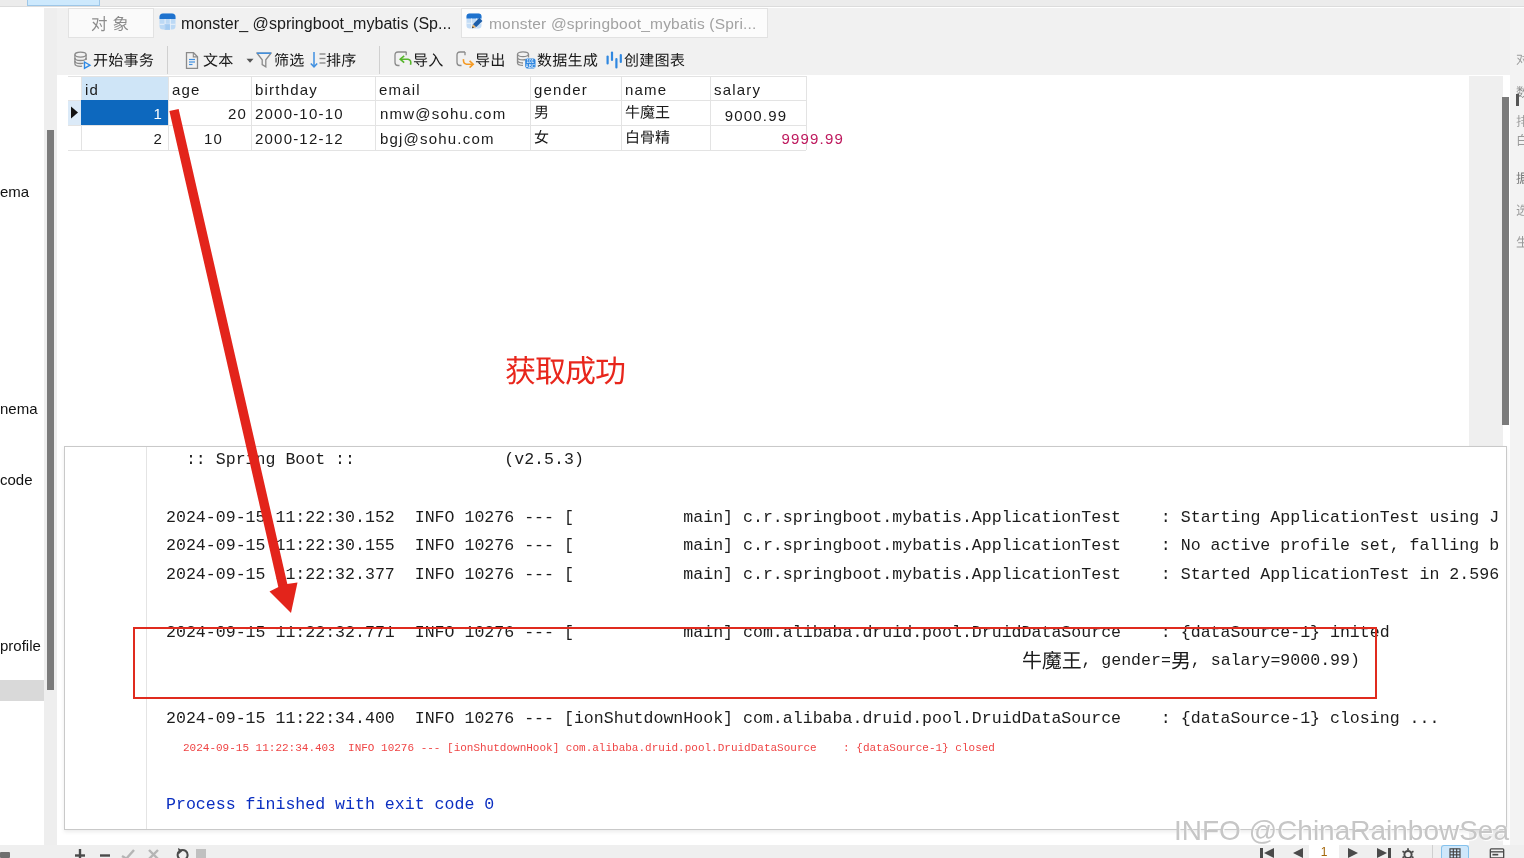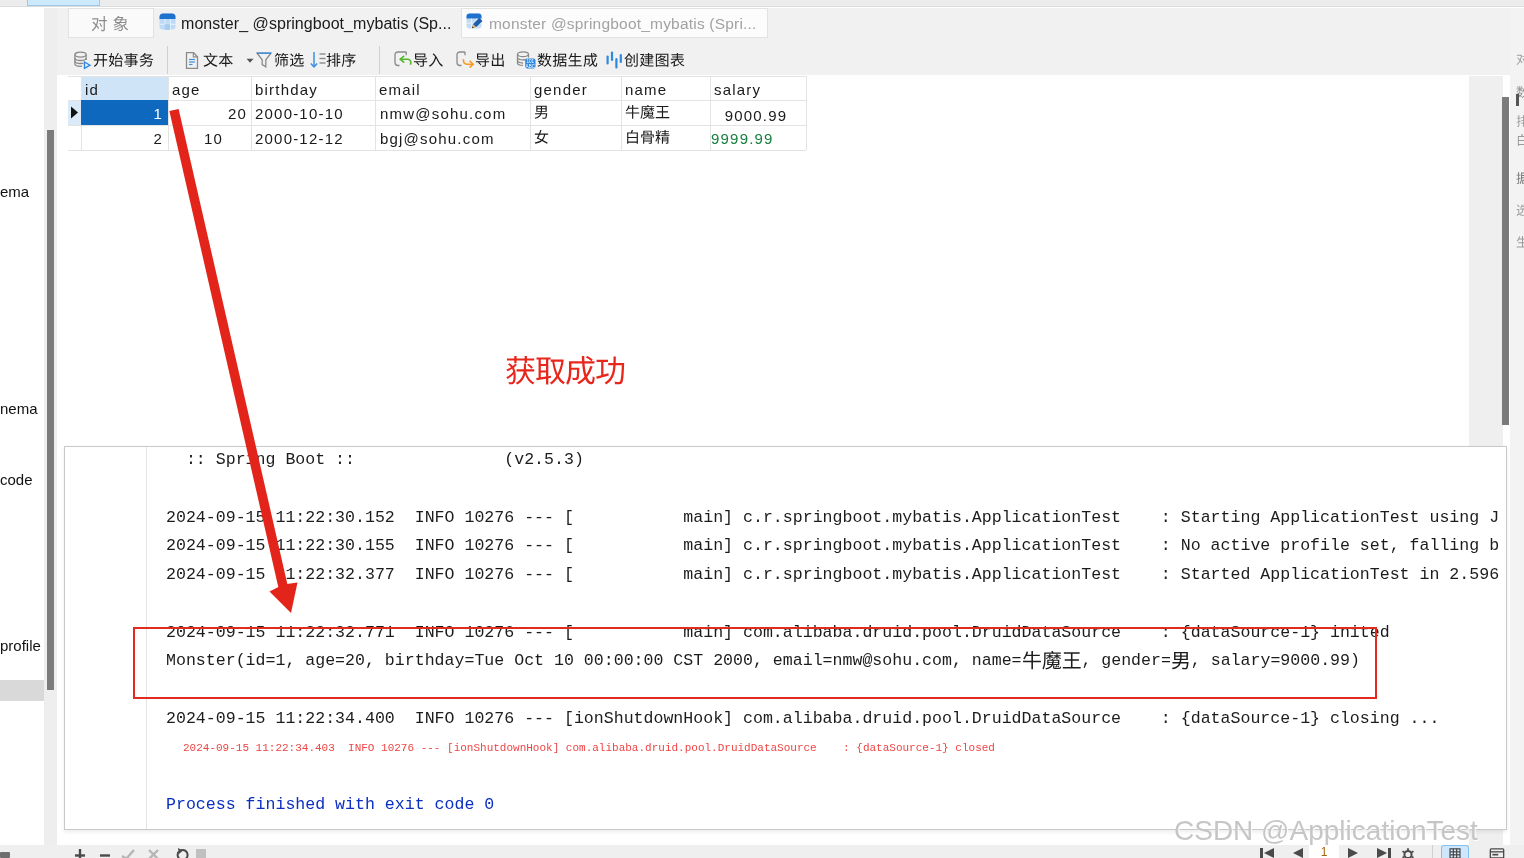--- a/index.html
+++ b/index.html
@@ -232,21 +232,21 @@
 <div class="ab" style="left:255px;top:129.5px;font-size:15px;letter-spacing:1.2px;color:#1a1a1a;white-space:pre">2000-12-12</div>
 <div class="ab" style="left:380px;top:129.5px;font-size:15px;letter-spacing:1.2px;color:#1a1a1a;white-space:pre">bgj@sohu.com</div>
 <svg style="position:absolute;left:534px;top:129.9px" width="15" height="15" viewBox="0 -840 1000 1000" fill="#1a1a1a">
     <use href="#g8" x="0"></use>
   </svg>
 <svg style="position:absolute;left:625px;top:129.9px" width="45" height="15" viewBox="0 -840 3000 1000" fill="#1a1a1a">
     <use href="#g25" x="0"></use>
     <use href="#g32" x="1000"></use>
     <use href="#g27" x="2000"></use>
   </svg>
-<div class="ab" style="left:711px;top:129.5px;width:92px;font-size:15px;letter-spacing:1.2px;color:#15803d;text-align:left">9999.99</div>
+<div class="ab" style="left:752px;top:129.5px;width:92px;font-size:15px;letter-spacing:1.2px;color:#be185d;text-align:right">9999.99</div>
 <div class="ab" style="left:0;top:7px;width:44px;height:838px;background:#fff"></div>
 <div class="ab" style="left:0;top:183px;font-size:15px;color:#111">ema</div>
 <div class="ab" style="left:0;top:400px;font-size:15px;color:#111">nema</div>
 <div class="ab" style="left:0;top:471px;font-size:15px;color:#111">code</div>
 <div class="ab" style="left:0;top:637px;font-size:15px;color:#111">profile</div>
 <div class="ab" style="left:0;top:680px;width:44px;height:21px;background:#d9d9d9"></div>
 <div class="ab" style="left:44px;top:8px;width:13px;height:850px;background:#eeeeee"></div>
 <div class="ab" style="left:47px;top:130px;width:7px;height:560px;background:#7b7b7b"></div>
 <div class="ab" style="left:1469px;top:76px;width:34px;height:782px;background:#efefef"></div>
 <div class="ab" style="left:1502px;top:97px;width:7px;height:328px;background:#7b7b7b"></div>
@@ -280,41 +280,40 @@
     <use href="#g4" x="2903.2"></use>
   </svg>
 <div class="ab" style="left:64px;top:446px;width:1443px;height:384px;background:#fff;border:1px solid #c9c9c9;box-shadow:0 2px 4px rgba(0,0,0,0.08)"></div>
 <div class="ab" style="left:146px;top:447px;width:1px;height:382px;background:#e4e4e4"></div>
 <div class="ab" id="conclip" style="left:65px;top:446px;width:1435px;height:383px;overflow:hidden">
     <div class="ab mono" style="left:101px;top:0px;height:28.75px;line-height:28.75px;font-size:16.583px;color:#1c1c1c;white-space:pre">  :: Spring Boot ::               (v2.5.3)</div>
     <div class="ab mono" style="left:101px;top:57.5px;height:28.75px;line-height:28.75px;font-size:16.583px;color:#1c1c1c;white-space:pre">2024-09-15 11:22:30.152  INFO 10276 --- [           main] c.r.springboot.mybatis.ApplicationTest    : Starting ApplicationTest using Java 17.0.12 on</div>
     <div class="ab mono" style="left:101px;top:86.25px;height:28.75px;line-height:28.75px;font-size:16.583px;color:#1c1c1c;white-space:pre">2024-09-15 11:22:30.155  INFO 10276 --- [           main] c.r.springboot.mybatis.ApplicationTest    : No active profile set, falling back to default</div>
     <div class="ab mono" style="left:101px;top:115px;height:28.75px;line-height:28.75px;font-size:16.583px;color:#1c1c1c;white-space:pre">2024-09-15 11:22:32.377  INFO 10276 --- [           main] c.r.springboot.mybatis.ApplicationTest    : Started ApplicationTest in 2.596 seconds (JVM</div>
     <div class="ab mono" style="left:101px;top:172.5px;height:28.75px;line-height:28.75px;font-size:16.583px;color:#1c1c1c;white-space:pre">2024-09-15 11:22:32.771  INFO 10276 --- [           main] com.alibaba.druid.pool.DruidDataSource    : {dataSource-1} inited</div>
-    <div class="ab mono" style="left:101px;top:201.25px;height:28.75px;line-height:28.75px;font-size:16.583px;color:#1c1c1c;white-space:pre">Monster(id=1, age=20, birthday=Tue Oct 10 00:00:00 CST 2000, email=nmw@sohu.com, name=</div>
     <svg style="position:absolute;left:956.683px;top:204.9px" width="59.7" height="19.8996" viewBox="0 -840 3000 1000" fill="#1c1c1c">
       <use href="#g21" x="0"></use>
       <use href="#g33" x="1000"></use>
       <use href="#g22" x="2000"></use>
     </svg>
     <div class="ab mono" style="left:1016.38px;top:201.25px;height:28.75px;line-height:28.75px;font-size:16.583px;color:#1c1c1c;white-space:pre">, gender=</div>
     <svg style="position:absolute;left:1105.93px;top:204.9px" width="19.9" height="19.8996" viewBox="0 -840 1000 1000" fill="#1c1c1c">
       <use href="#g24" x="0"></use>
     </svg>
     <div class="ab mono" style="left:1125.83px;top:201.25px;height:28.75px;line-height:28.75px;font-size:16.583px;color:#1c1c1c;white-space:pre">, salary=9000.99)</div>
     <div class="ab mono" style="left:101px;top:258.75px;height:28.75px;line-height:28.75px;font-size:16.583px;color:#1c1c1c;white-space:pre">2024-09-15 11:22:34.400  INFO 10276 --- [ionShutdownHook] com.alibaba.druid.pool.DruidDataSource    : {dataSource-1} closing ...</div>
     <div class="ab mono" style="left:118px;top:287.5px;height:28.75px;line-height:28.75px;font-size:11px;color:#ef4444;white-space:pre">2024-09-15 11:22:34.403  INFO 10276 --- [ionShutdownHook] com.alibaba.druid.pool.DruidDataSource    : {dataSource-1} closed</div>
     <div class="ab mono" style="left:101px;top:345px;height:28.75px;line-height:28.75px;font-size:16.583px;color:#0b2fc1;white-space:pre">Process finished with exit code 0</div>
   </div>
 <div class="ab" style="left:133px;top:627px;width:1244px;height:72px;border:2px solid #e02b1e"></div>
 <svg class="ab" style="left:160px;top:100px" width="150" height="520" viewBox="0 0 150 520">
 <path d="M14 10 L125 495" stroke="#e3241b" stroke-width="9.5" fill="none"></path>
 <path d="M131 513 L109.5 491.5 L123.5 484.5 L137.5 482.5 Z" fill="#e3241b"></path>
 </svg>
-<div class="ab" style="left:1174px;top:817px;font-size:28px;line-height:28px;color:#c6c6c6;white-space:pre;text-shadow:1px 1px 1px #ffffff">CSDN @ApplicationTest</div>
+<div class="ab" style="left:1174px;top:817px;font-size:28px;line-height:28px;color:#c6c6c6;white-space:pre;text-shadow:1px 1px 1px #ffffff">INFO @ChinaRainbowSea</div>
 <div class="ab" style="left:0;top:845px;width:1524px;height:13px;background:#efefef"></div>
 <div class="ab" style="left:0;top:852px;width:10px;height:6px;background:#6f6f6f;border-radius:1px"></div>
 <svg class="ab" style="left:70px;top:847px" width="140" height="11" viewBox="0 0 140 11">
 <g stroke="#4a4a4a" stroke-width="2.4" fill="none">
 <path d="M10 2 V11"></path>
       <path d="M5 8.5 H15"></path>
 <path d="M30 8.5 H40"></path>
 </g>
 <g stroke="#b5b5b5" stroke-width="2.4" fill="none">
 <path d="M52 9 L57 12"></path>

